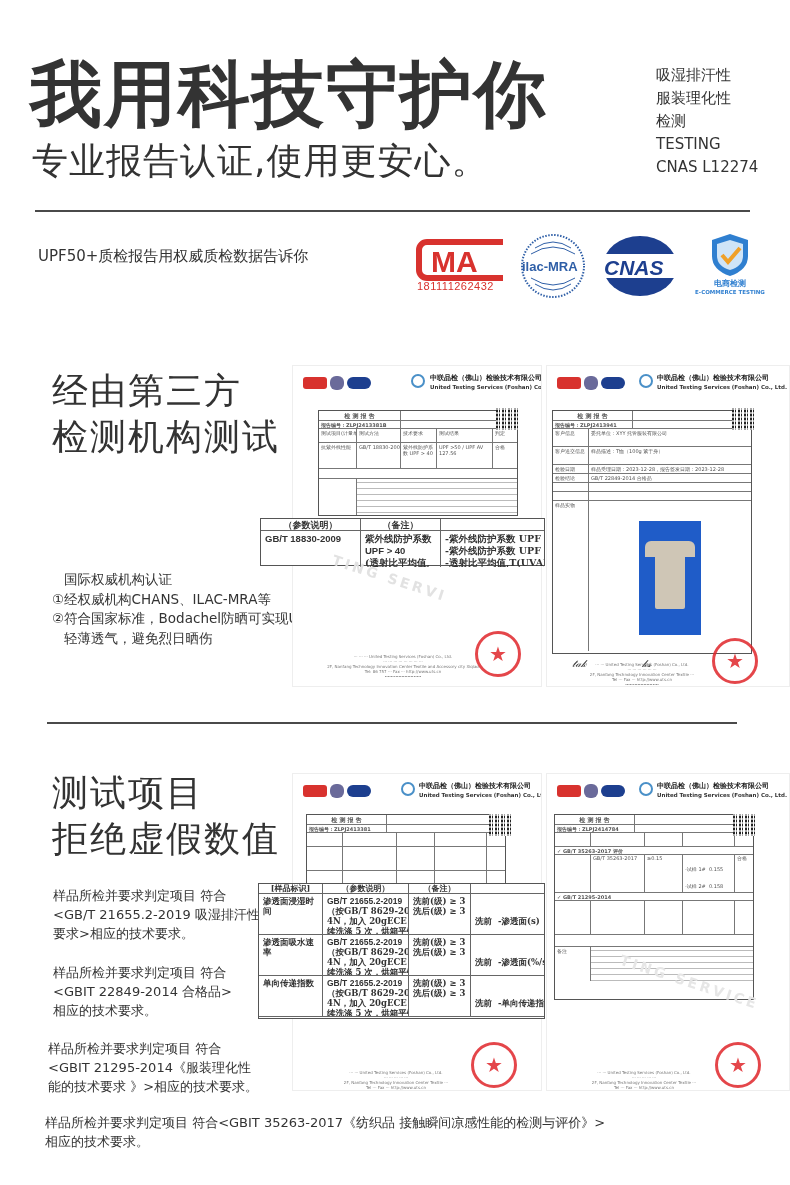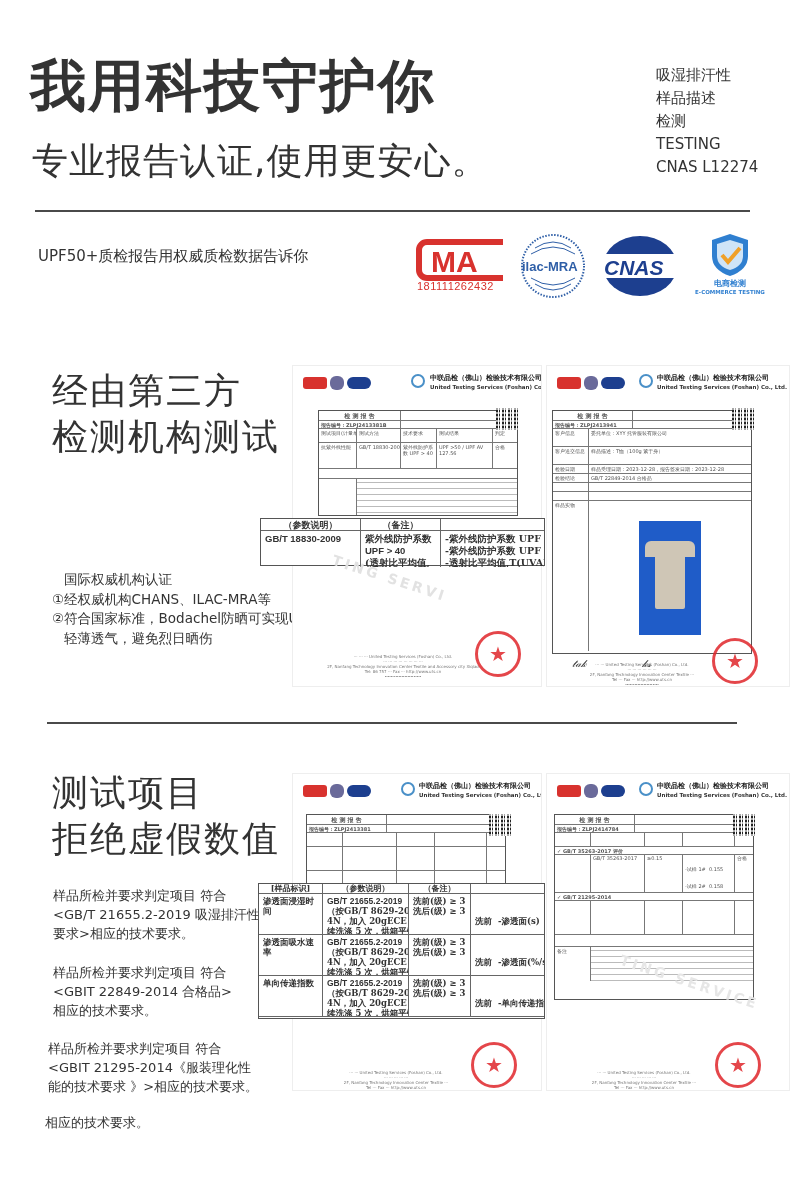--- a/index.html
+++ b/index.html
@@ -2,21 +2,21 @@
 <html><head>
 <meta charset="utf-8">
 <style>
   * { box-sizing: border-box; margin: 0; padding: 0; }
   html, body { width: 790px; height: 1185px; background: #ffffff; overflow: hidden; }
   body { position: relative; font-family: "DejaVu Sans", "Liberation Sans", sans-serif; color: #333333; }
 
   .abs { position: absolute; }
 
   
-  .hero-title { left: 30px; top: 58px; font-size: 56px; font-weight: bold; color: #333; letter-spacing: 2px; line-height: 1; }
+  .hero-title { left: 30px; top: 58px; font-size: 72px; font-weight: bold; color: #333; letter-spacing: 2px; line-height: 1; }
   .hero-sub { left: 32px; top: 143px; font-size: 36px; color: #333; line-height: 1; letter-spacing: 1px; }
   .cert-list { left: 656px; top: 64px; font-size: 15px; line-height: 23px; color: #333; }
   .cert-list div { white-space: nowrap; }
   .hr { height: 2px; background: #4a4a4a; }
 
   .intro { left: 38px; top: 242px; font-size: 15px; line-height: 28px; color: #333; }
 
   
   .logo-row { left: 415px; top: 232px; width: 360px; height: 70px; }
   .logo { position: absolute; top: 0; }
@@ -55,21 +55,21 @@
   .shirt-photo { position: absolute; background: #1f5cc8; }
   .shirt { position: absolute; background: #cfc6b6; }
 </style>
 </head>
 <body>
 
 <div class="abs hero-title">我用科技守护你</div>
 <div class="abs hero-sub">专业报告认证,使用更安心。</div>
 <div class="abs cert-list">
   <div>吸湿排汗性</div>
-  <div>样品描述</div>
+  <div>服装理化性</div>
   <div>检测</div>
   <div>TESTING</div>
   <div>CNAS L12274</div>
 </div>
 <div class="abs hr" style="left:35px; top:210px; width:715px;"></div>
 
 <div class="abs intro">
   <div>UPF50+质检报告用权威质检数据告诉你</div>
 </div>
 
@@ -279,20 +279,21 @@
   <div>样品所检并要求判定项目 符合</div>
   <div>&lt;GBIT 22849-2014 合格品&gt;</div>
   <div>相应的技术要求。</div>
 </div>
 <div class="abs note" style="left:48px; top:1039px;">
   <div>样品所检并要求判定项目 符合</div>
   <div>&lt;GBIT 21295-2014《服装理化性</div>
   <div>能的技术要求 》&gt;相应的技术要求。</div>
 </div>
 <div class="abs note" style="left:45px; top:1113px;">
+  <div>样品所检并要求判定项目 符合&lt;GBIT 35263-2017《纺织品 接触瞬间凉感性能的检测与评价》&gt;</div>
   <div>相应的技术要求。</div>
 </div>
 
 <div class="abs sheet" style="left:292px; top:760px; width:250px; height:318px;">
   <div class="hdr-logos">
     <div class="mini-badge" style="background:#d8322e; border-radius:3px;"></div>
     <div class="mini-badge" style="background:#6a6a9a; width:14px; height:14px;"></div>
     <div class="mini-badge" style="background:#1d3f8f;"></div>
   </div>
   <div class="uts-ring" style="left:108px; top:8px;"></div>

